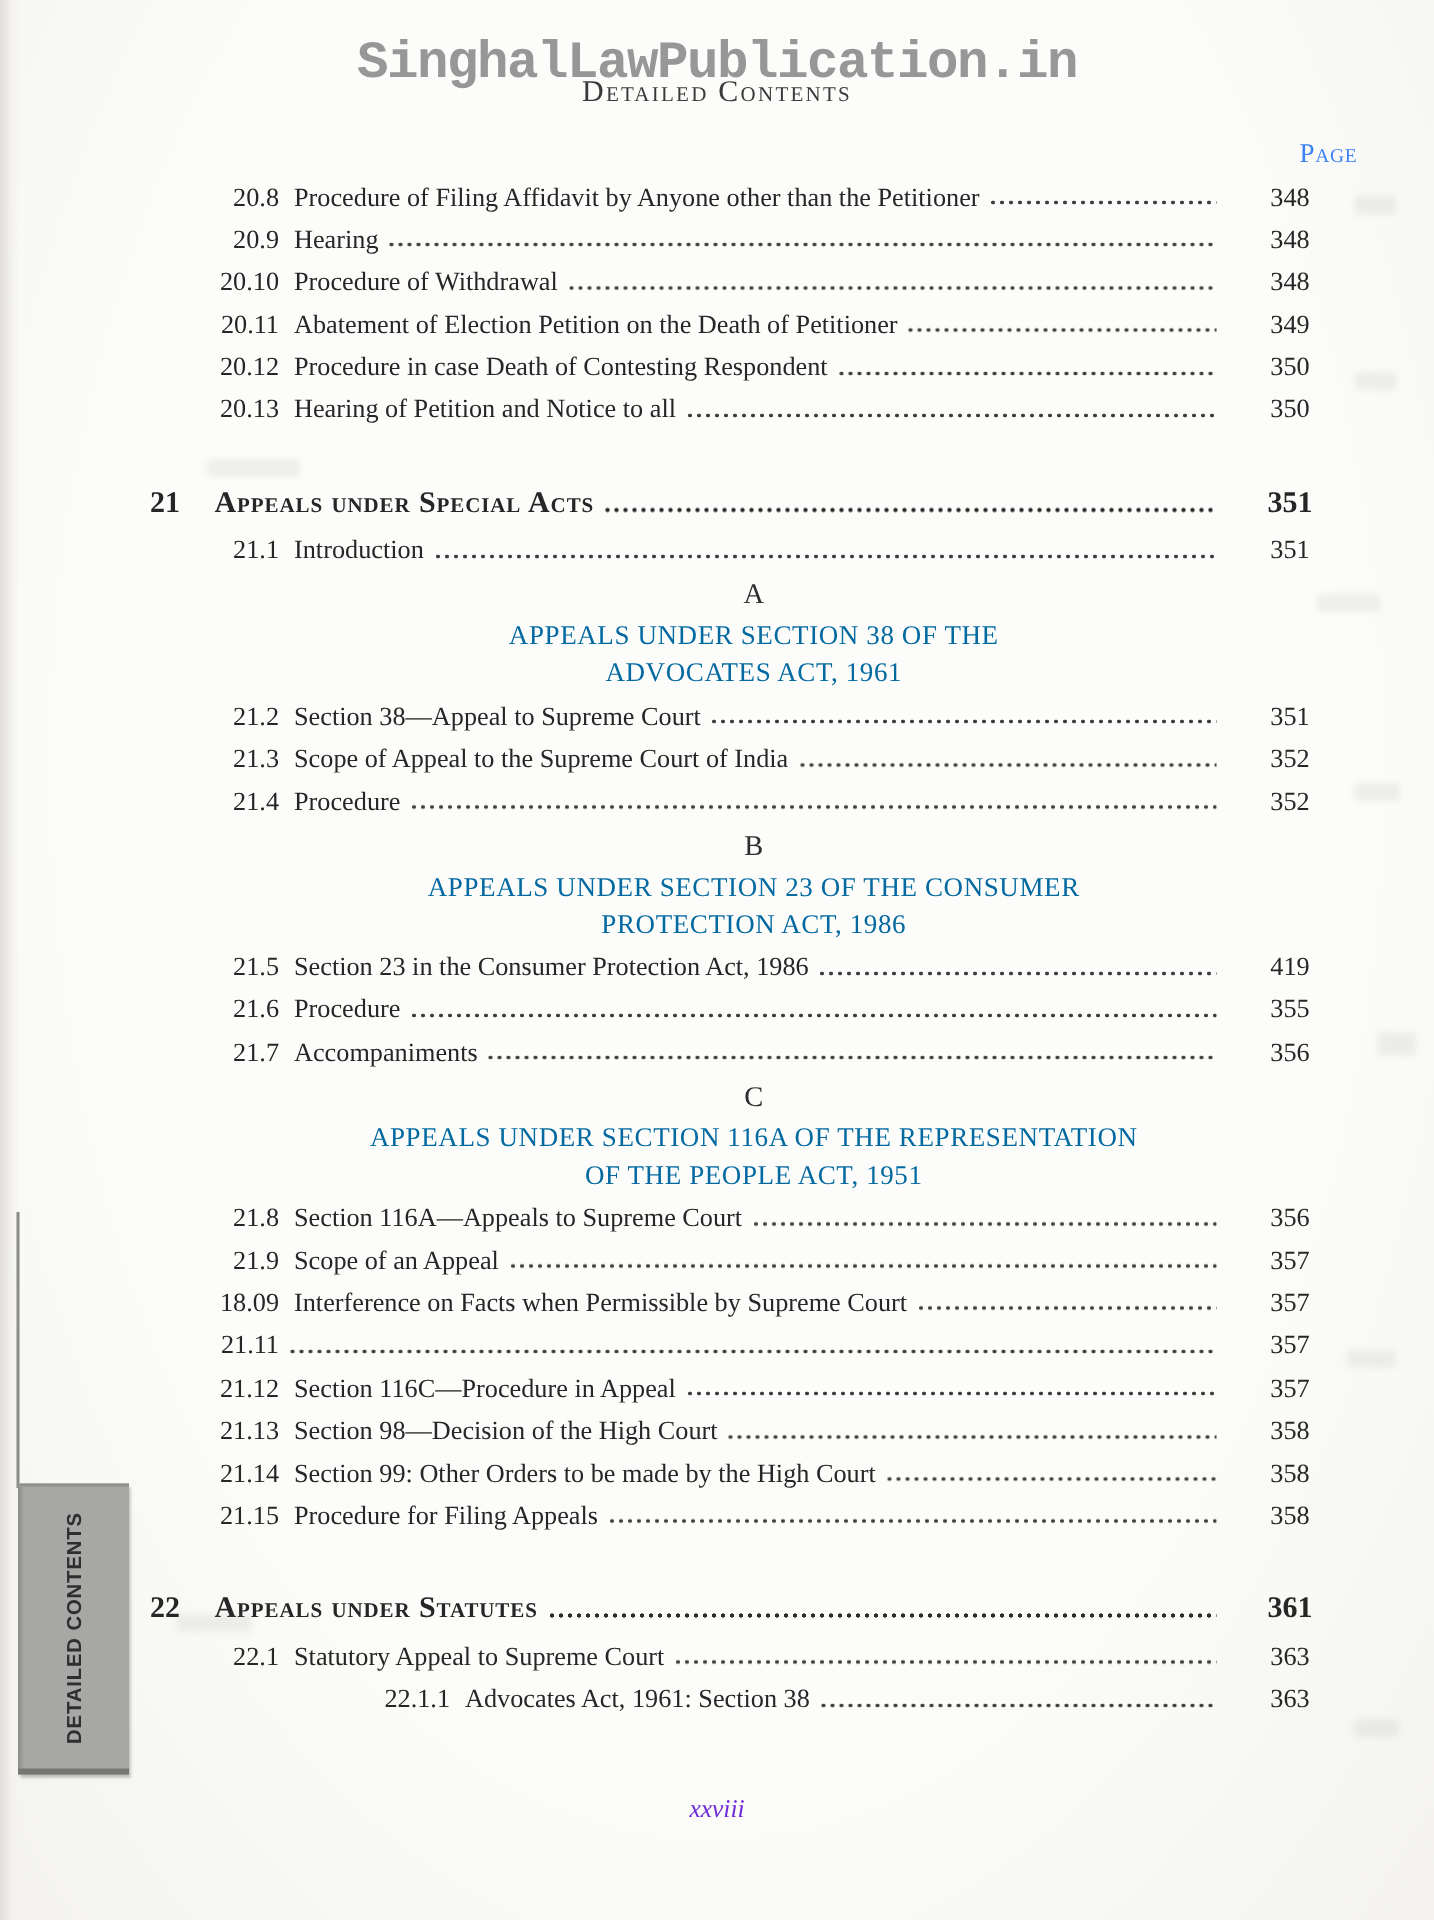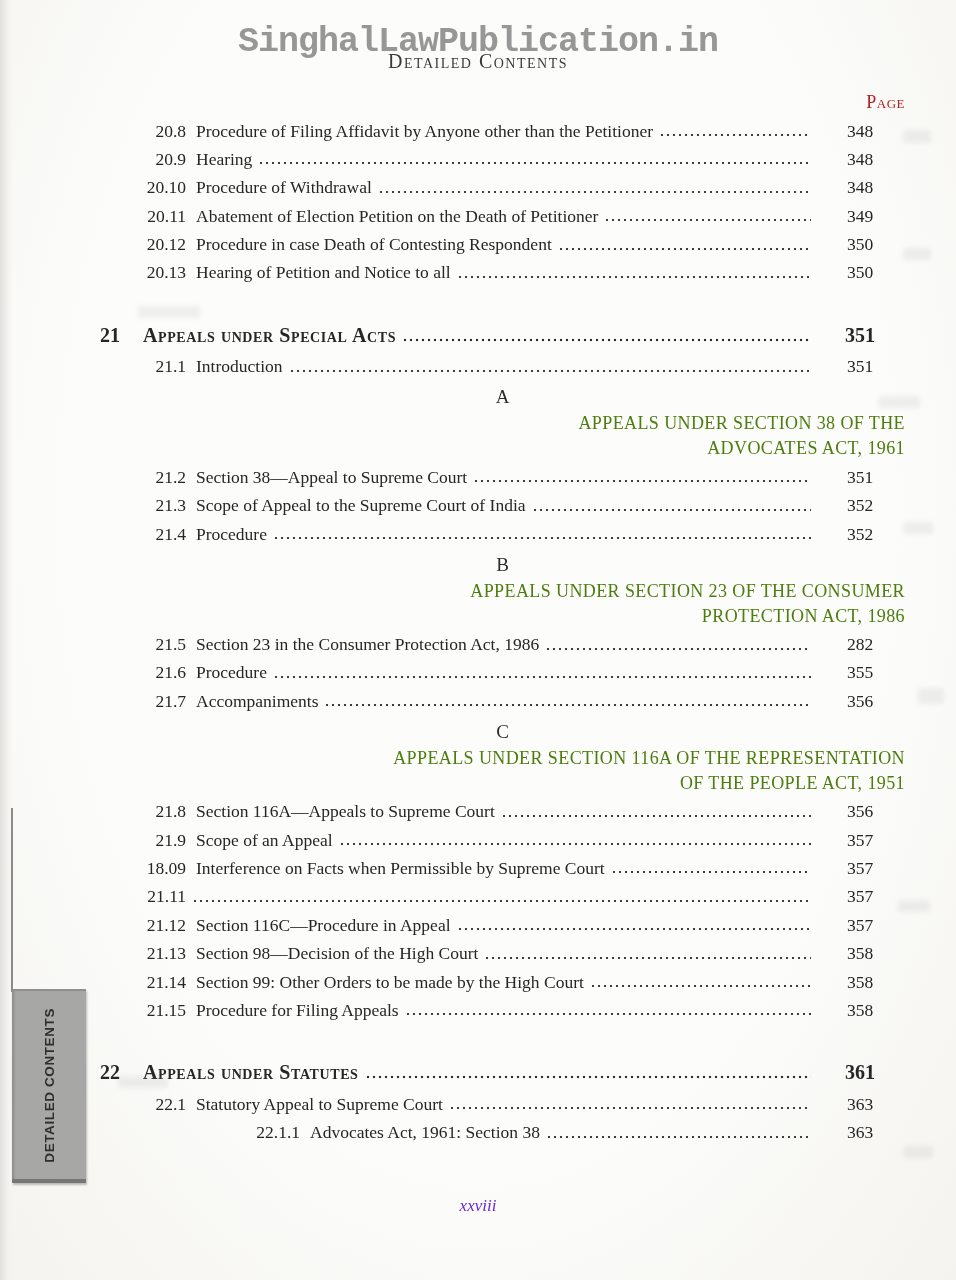--- a/index.html
+++ b/index.html
@@ -21,39 +21,39 @@
   .tab-label{writing-mode:vertical-rl;transform:rotate(180deg);
     font-family:"Liberation Sans",sans-serif;font-weight:bold;font-size:13.5px;
     letter-spacing:.6px;color:#2e2e2e;white-space:nowrap;}
   
   .watermark{position:absolute;top:22px;left:0;width:100%;text-align:center;
     font-family:Liberation Mono, monospace;font-weight:bold;font-size:35px;
     letter-spacing:-1px;color:#8f8f8f;opacity:.92;z-index:3;}
   .page-header{position:absolute;top:50px;left:0;width:100%;text-align:center;
     font-variant:small-caps;font-size:20px;letter-spacing:1.5px;color:#3a3a3a;z-index:2;}
   .page-col-label{position:absolute;top:92px;right:51px;
-    font-variant:small-caps;font-size:18px;letter-spacing:.5px;color:#b91c1c;}
+    font-variant:small-caps;font-size:18px;letter-spacing:.5px;color:#3b82f6;}
   
   .toc{position:absolute;left:100px;right:51px;top:122px;font-family:Liberation Serif, serif;}
   .row{display:flex;align-items:flex-end;height:18px;margin-bottom:10.4px;}
   .row .num{flex:none;width:86px;text-align:right;font-size:17.5px;line-height:1;}
   .row .title{flex:none;margin-left:10px;font-size:17.5px;line-height:1;white-space:nowrap;}
   .row .leader{flex:1 1 auto;min-width:18px;height:6px;margin:0 4px 2px 7px;
     background-image:radial-gradient(circle at 2px 3px,#3d3d3d 1.1px,rgba(0,0,0,0) 1.45px);
     background-size:6px 6px;background-repeat:repeat-x;}
   .row .page{flex:none;width:90px;text-align:center;font-size:17.5px;line-height:1;}
   .row.indent .num{width:200px;}
   .row.chapter{height:22px;margin-top:41px;margin-bottom:13px;font-weight:bold;}
   .row.chapter .num{width:43px;text-align:left;font-size:20px;}
   .row.chapter .title{margin-left:0;font-variant:small-caps;font-size:20px;letter-spacing:.6px;}
   .row.chapter .leader{background-image:radial-gradient(circle at 2px 3px,#2c2c2c 1.25px,rgba(0,0,0,0) 1.6px);}
   .row.chapter .page{font-size:20px;}
   .letter{height:20px;margin:5px 0 5px;text-align:center;font-size:19px;color:#2e2e2e;}
   .heading{margin-bottom:7px;text-align:center;}
-  .heading .hline{font-size:18px;line-height:25px;letter-spacing:.4px;color:#4d7c0f;white-space:nowrap;text-align:right;}
+  .heading .hline{font-size:18px;line-height:25px;letter-spacing:.4px;color:#0369a1;white-space:nowrap;}
   .footer{position:absolute;top:1196px;left:0;width:100%;text-align:center;
     font-style:italic;font-size:17px;color:#6d28d9;}
   
   .ghost{position:absolute;background:#8f8f8f;opacity:.12;filter:blur(2px);border-radius:2px;}
 </style>
 </head>
 <body>
 
 <div class="page-edge"></div>
 <div class="edge-line"></div>
@@ -139,21 +139,21 @@
     </div>
     <div class="letter">B</div>
     <div class="heading">
       <div class="hline">APPEALS UNDER SECTION 23 OF THE CONSUMER</div>
       <div class="hline">PROTECTION ACT, 1986</div>
     </div>
     <div class="row entry">
       <span class="num">21.5</span>
       <span class="title">Section 23 in the Consumer Protection Act, 1986</span>
       <span class="leader"></span>
-      <span class="page">282</span>
+      <span class="page">419</span>
     </div>
     <div class="row entry">
       <span class="num">21.6</span>
       <span class="title">Procedure</span>
       <span class="leader"></span>
       <span class="page">355</span>
     </div>
     <div class="row entry">
       <span class="num">21.7</span>
       <span class="title">Accompaniments</span>

